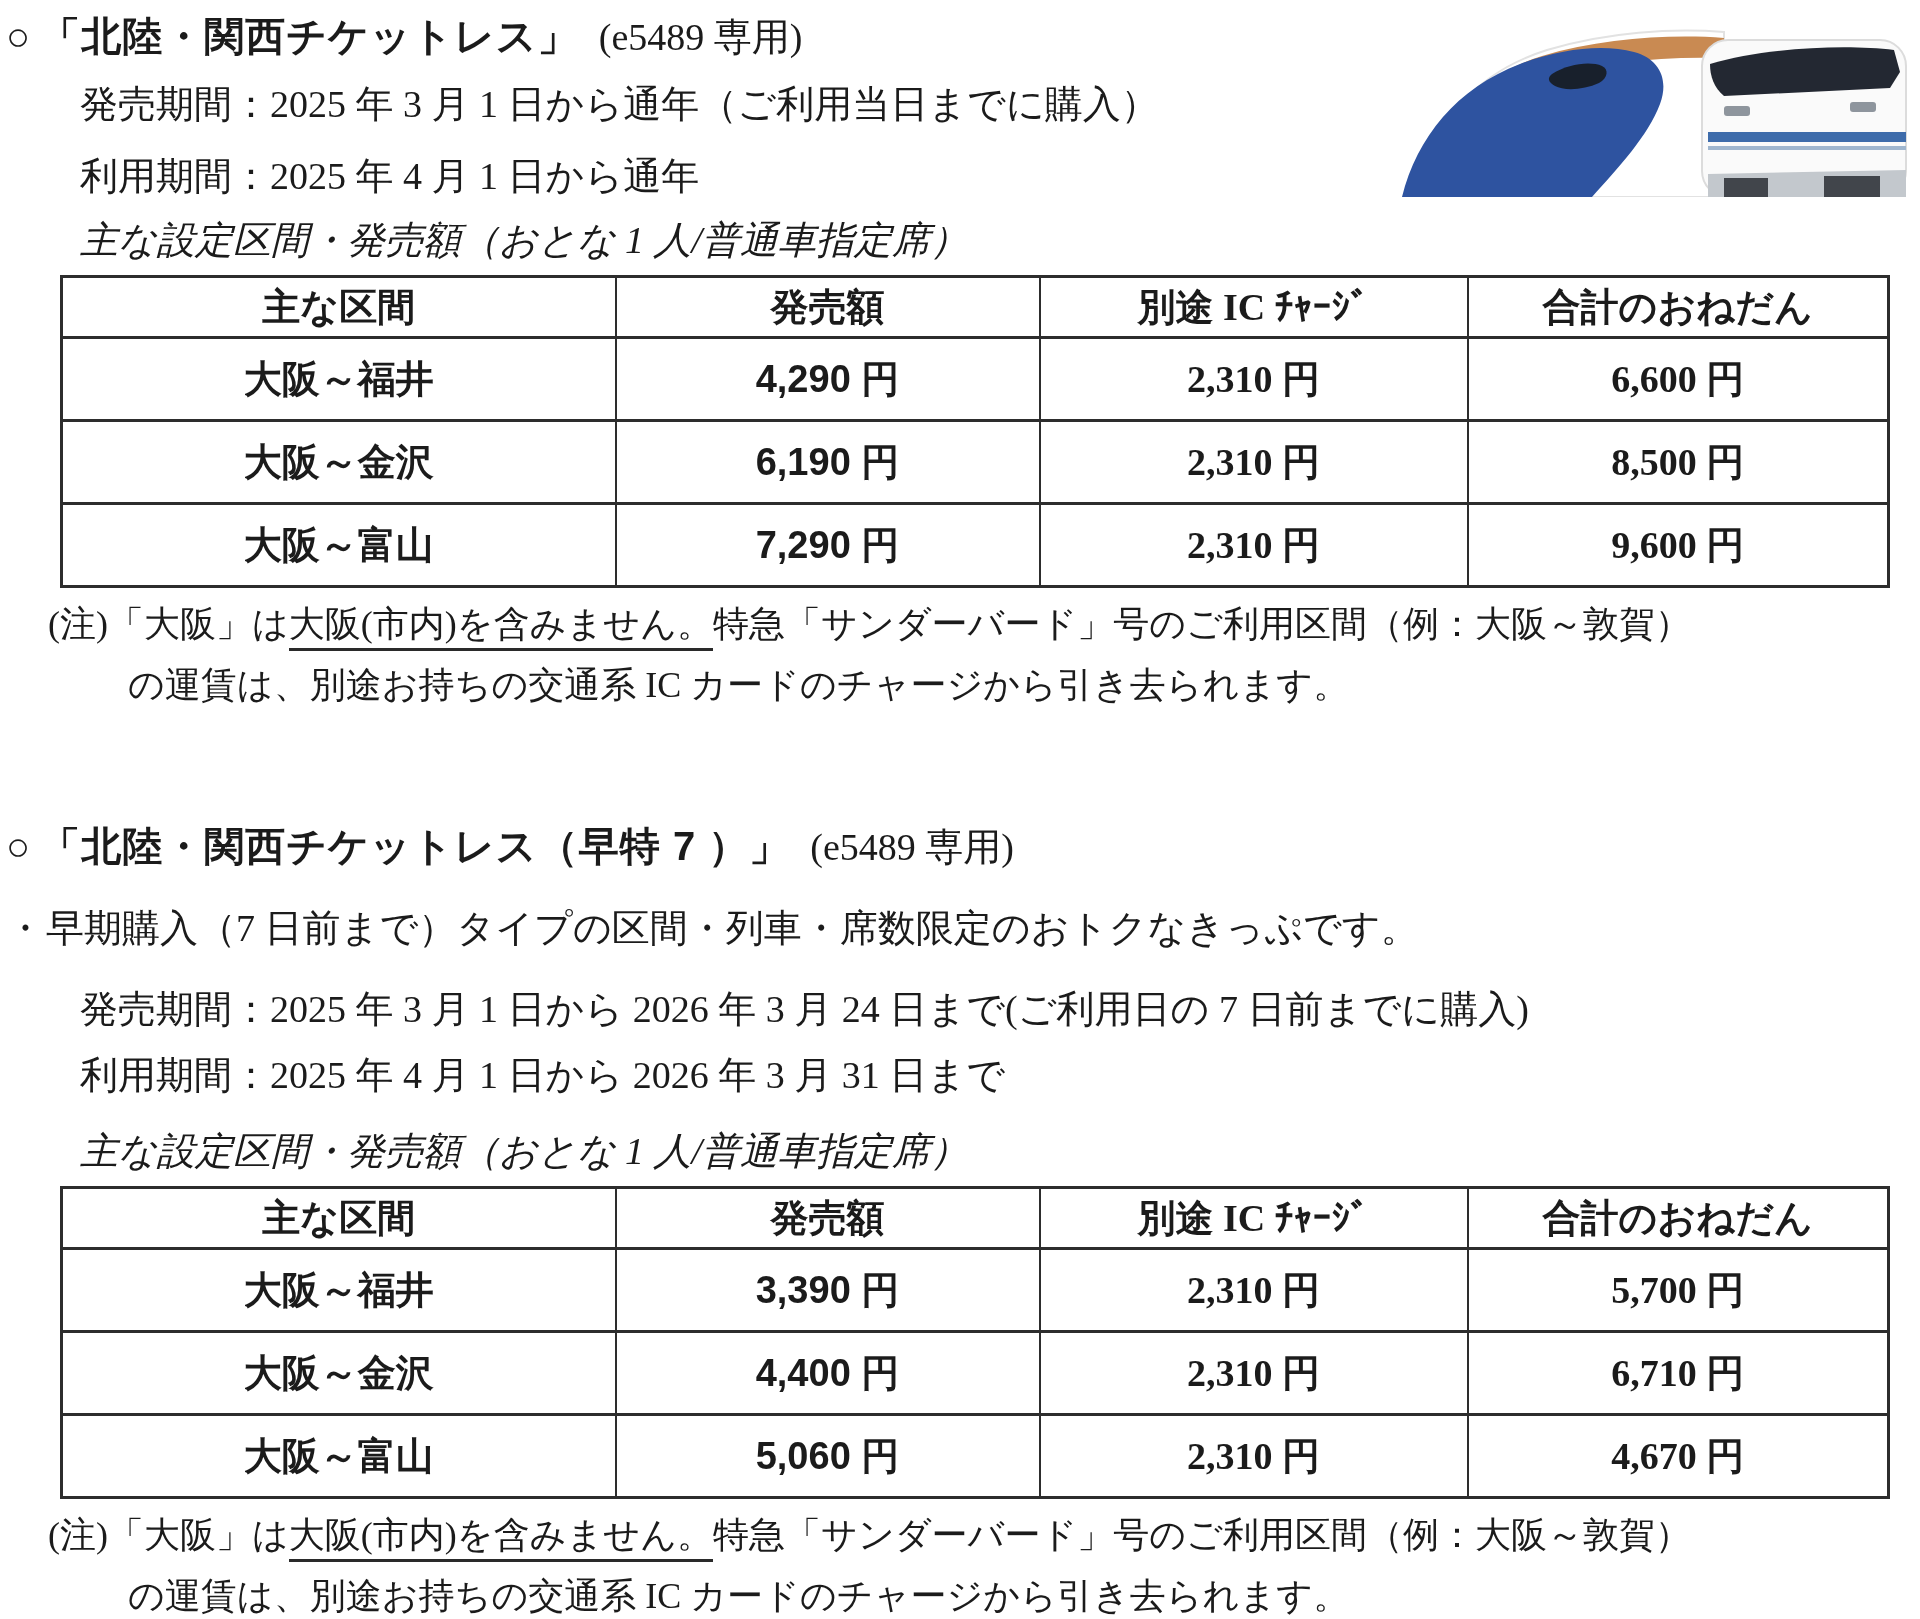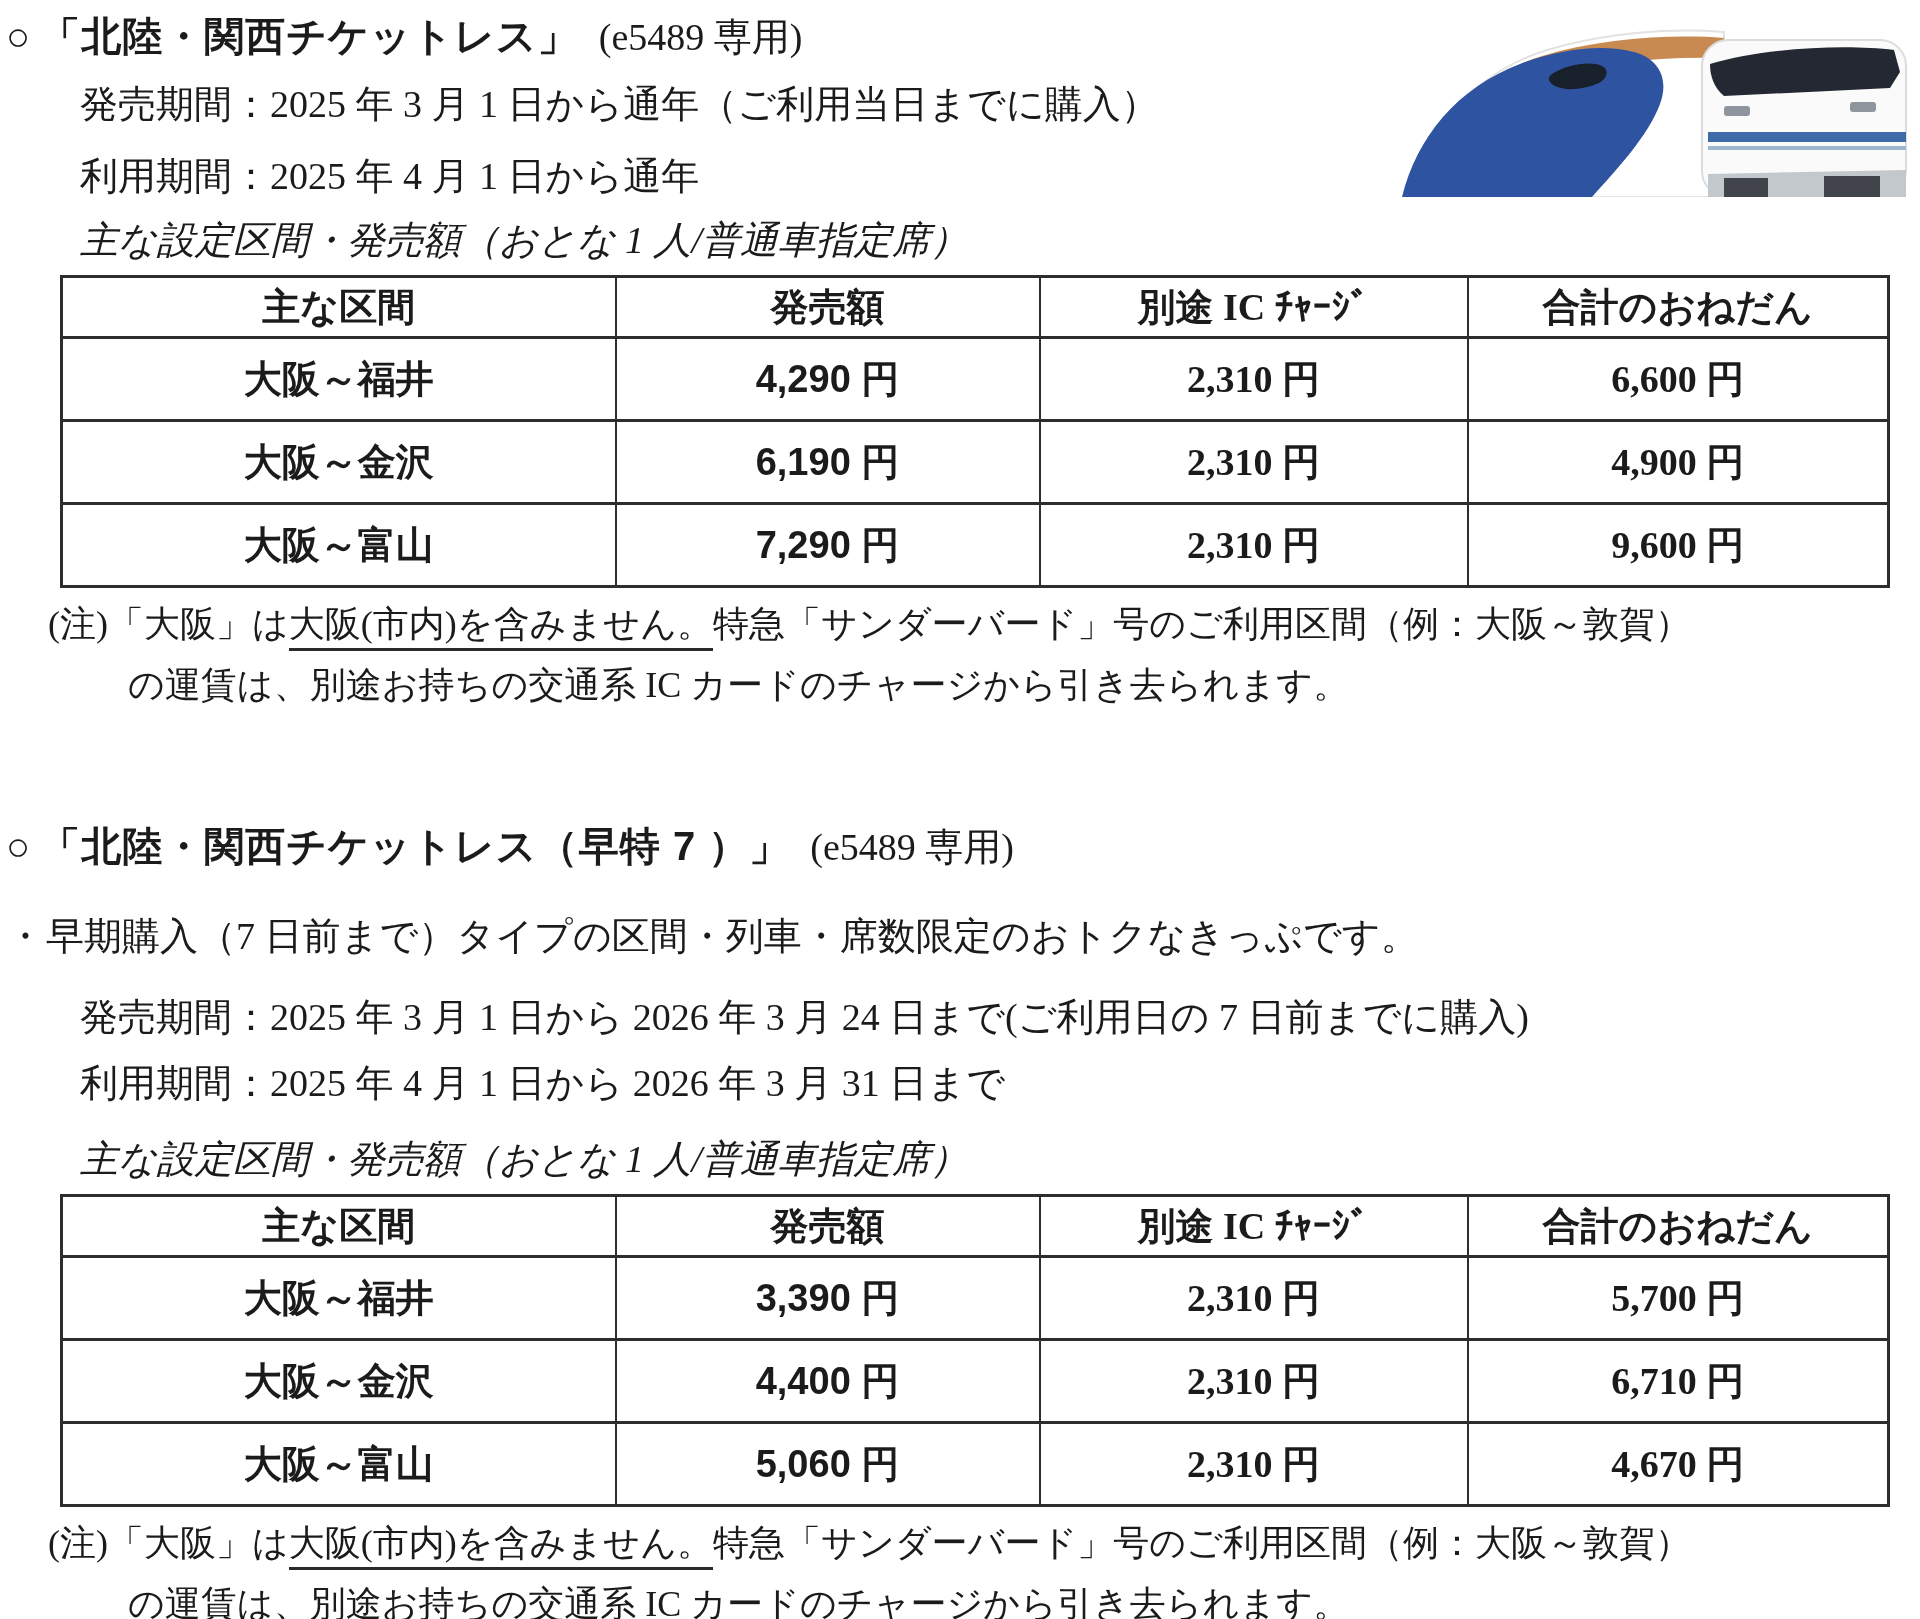--- a/index.html
+++ b/index.html
@@ -18,21 +18,21 @@
   .heading .title-suffix{font-size:38px;margin-left:20px;}
 
   
   .line{font-size:38px;line-height:1.32;white-space:nowrap;}
   .indent{margin-left:80px;}
   .p1{margin-top:16px;}
   .p2{margin-top:22px;}
   .cap{margin-top:14px;font-style:italic;}
 
   .s2 .heading{margin-top:112px;}
-  .s2 .bullet-line{margin-top:38px;margin-left:6px;}
+  .s2 .bullet-line{margin-top:30px;margin-left:6px;}
   .s2 .bullet-line .marker{margin-right:2px;}
   .s2 .p1{margin-top:30px;}
   .s2 .p2{margin-top:16px;}
   .s2 .cap{margin-top:26px;}
 
   
   .fare-table{
     margin:10px 0 0 60px;
     border-collapse:collapse;
     table-layout:fixed;
@@ -117,21 +117,21 @@
         <tr>
           <td>大阪～福井</td>
           <td class="price">4,290 円</td>
           <td>2,310 円</td>
           <td>6,600 円</td>
         </tr>
         <tr>
           <td>大阪～金沢</td>
           <td class="price">6,190 円</td>
           <td>2,310 円</td>
-          <td>4,900 円</td>
+          <td>8,500 円</td>
         </tr>
         <tr>
           <td>大阪～富山</td>
           <td class="price">7,290 円</td>
           <td>2,310 円</td>
           <td>9,600 円</td>
         </tr>
       </tbody>
     </table>
 

